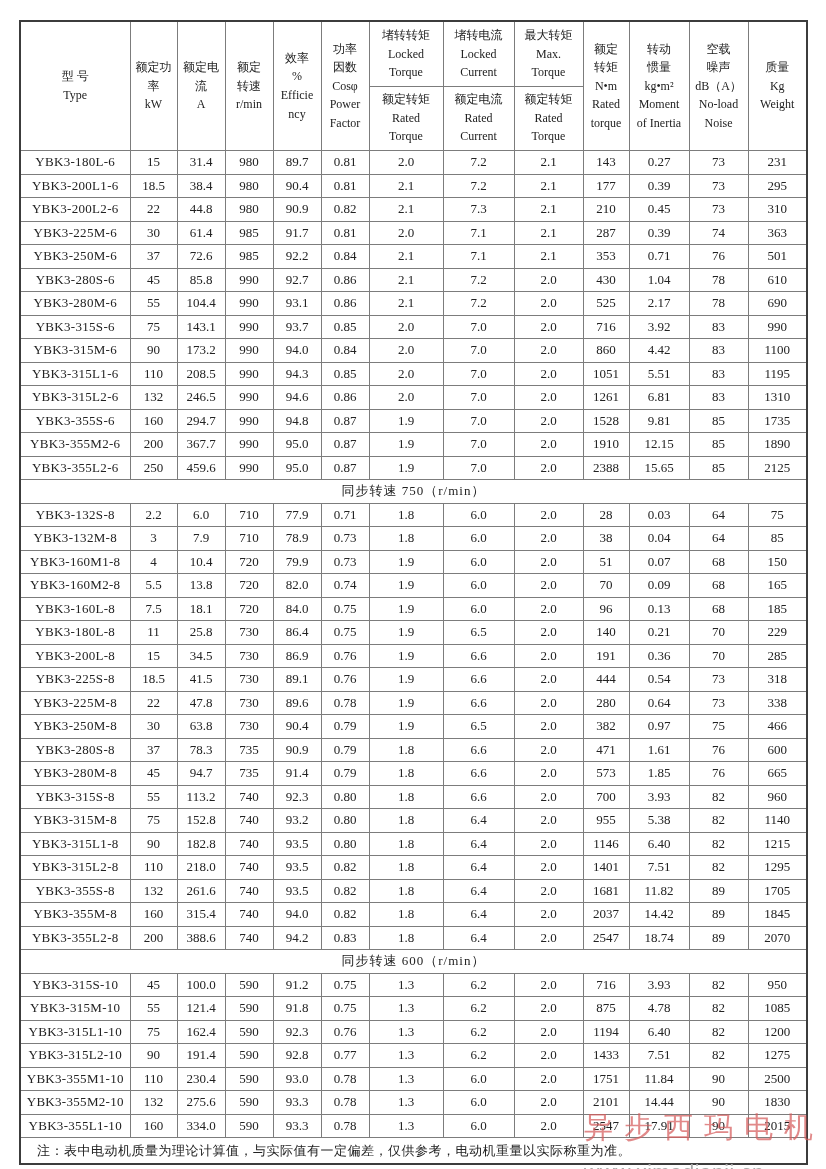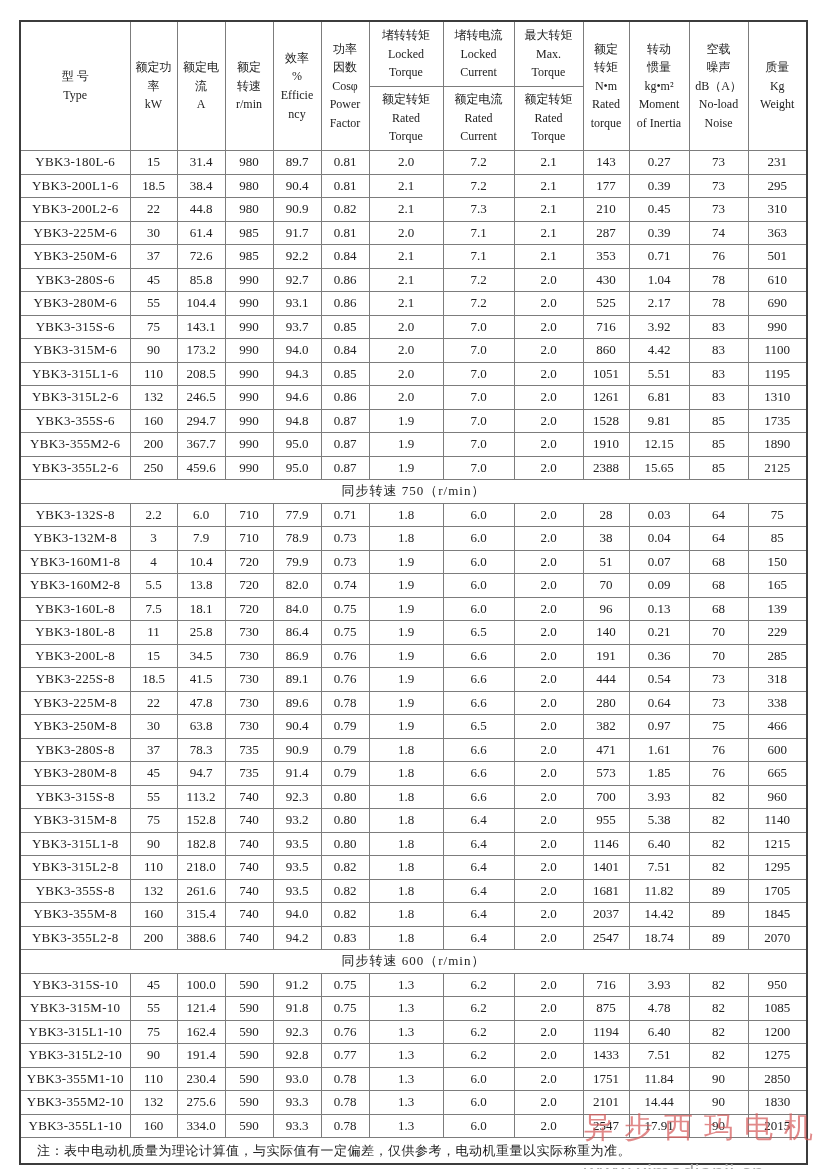--- a/index.html
+++ b/index.html
@@ -476,21 +476,21 @@
           <td>18.1</td>
           <td>720</td>
           <td>84.0</td>
           <td>0.75</td>
           <td>1.9</td>
           <td>6.0</td>
           <td>2.0</td>
           <td>96</td>
           <td>0.13</td>
           <td>68</td>
-          <td>139</td>
+          <td>185</td>
         </tr>
         <tr>
           <td class="type-cell">YBK3-180L-8</td>
           <td>11</td>
           <td>25.8</td>
           <td>730</td>
           <td>86.4</td>
           <td>0.75</td>
           <td>1.9</td>
           <td>6.5</td>
@@ -764,21 +764,21 @@
           <td>230.4</td>
           <td>590</td>
           <td>93.0</td>
           <td>0.78</td>
           <td>1.3</td>
           <td>6.0</td>
           <td>2.0</td>
           <td>1751</td>
           <td>11.84</td>
           <td>90</td>
-          <td>2850</td>
+          <td>2500</td>
         </tr>
         <tr>
           <td class="type-cell">YBK3-355M2-10</td>
           <td>132</td>
           <td>275.6</td>
           <td>590</td>
           <td>93.3</td>
           <td>0.78</td>
           <td>1.3</td>
           <td>6.0</td>

